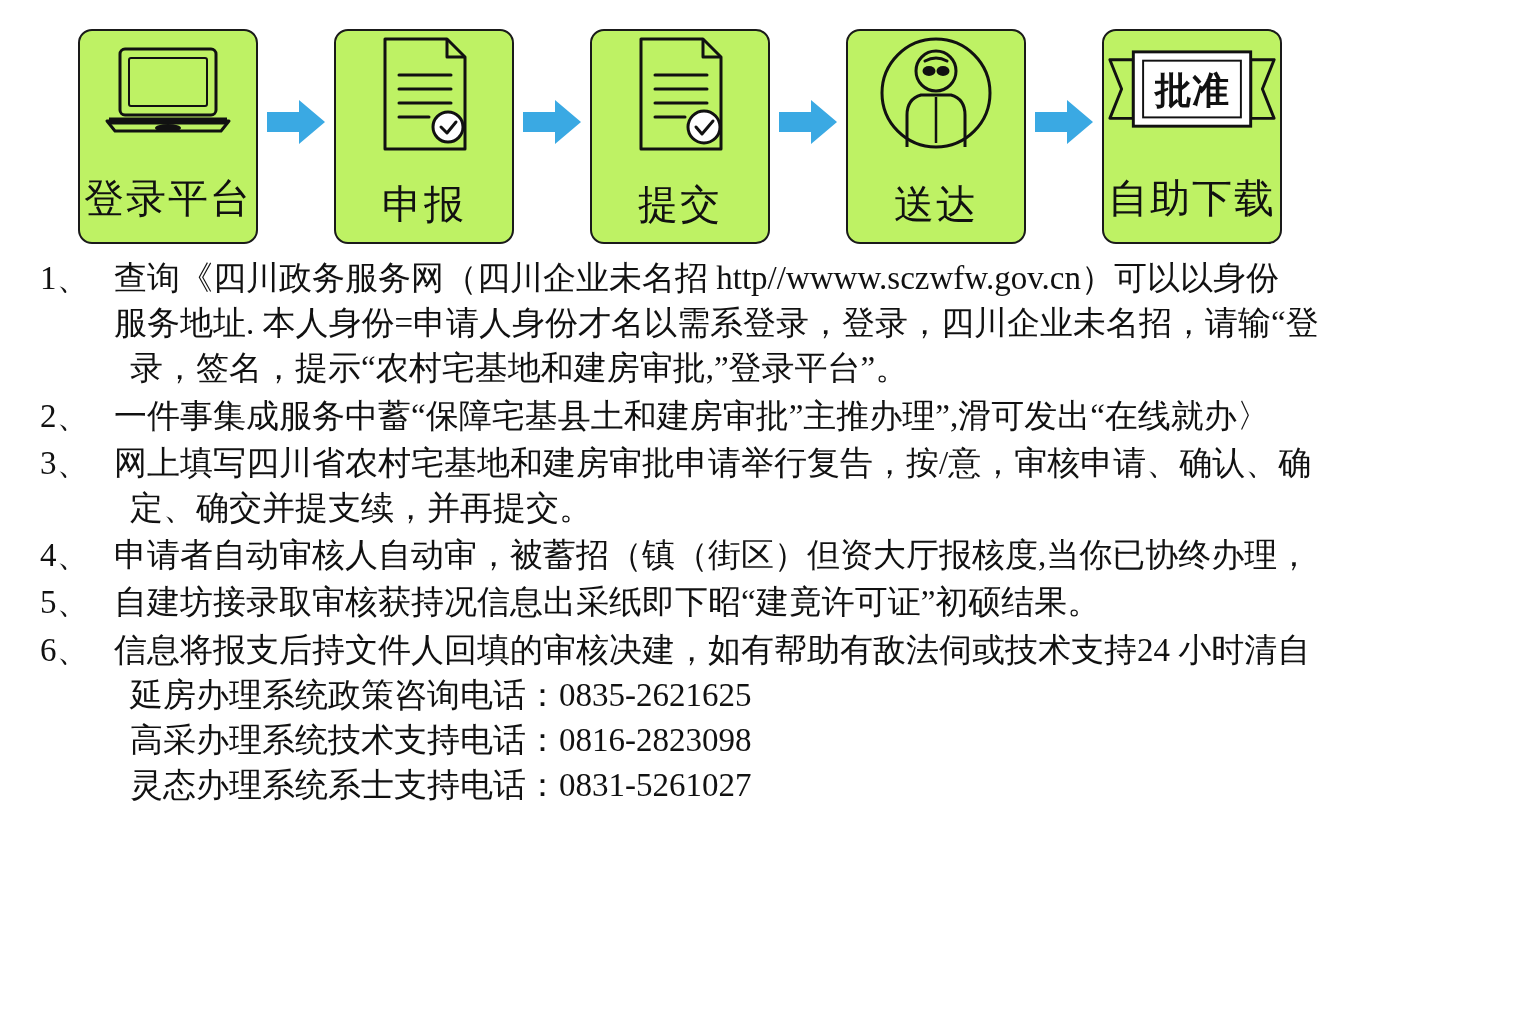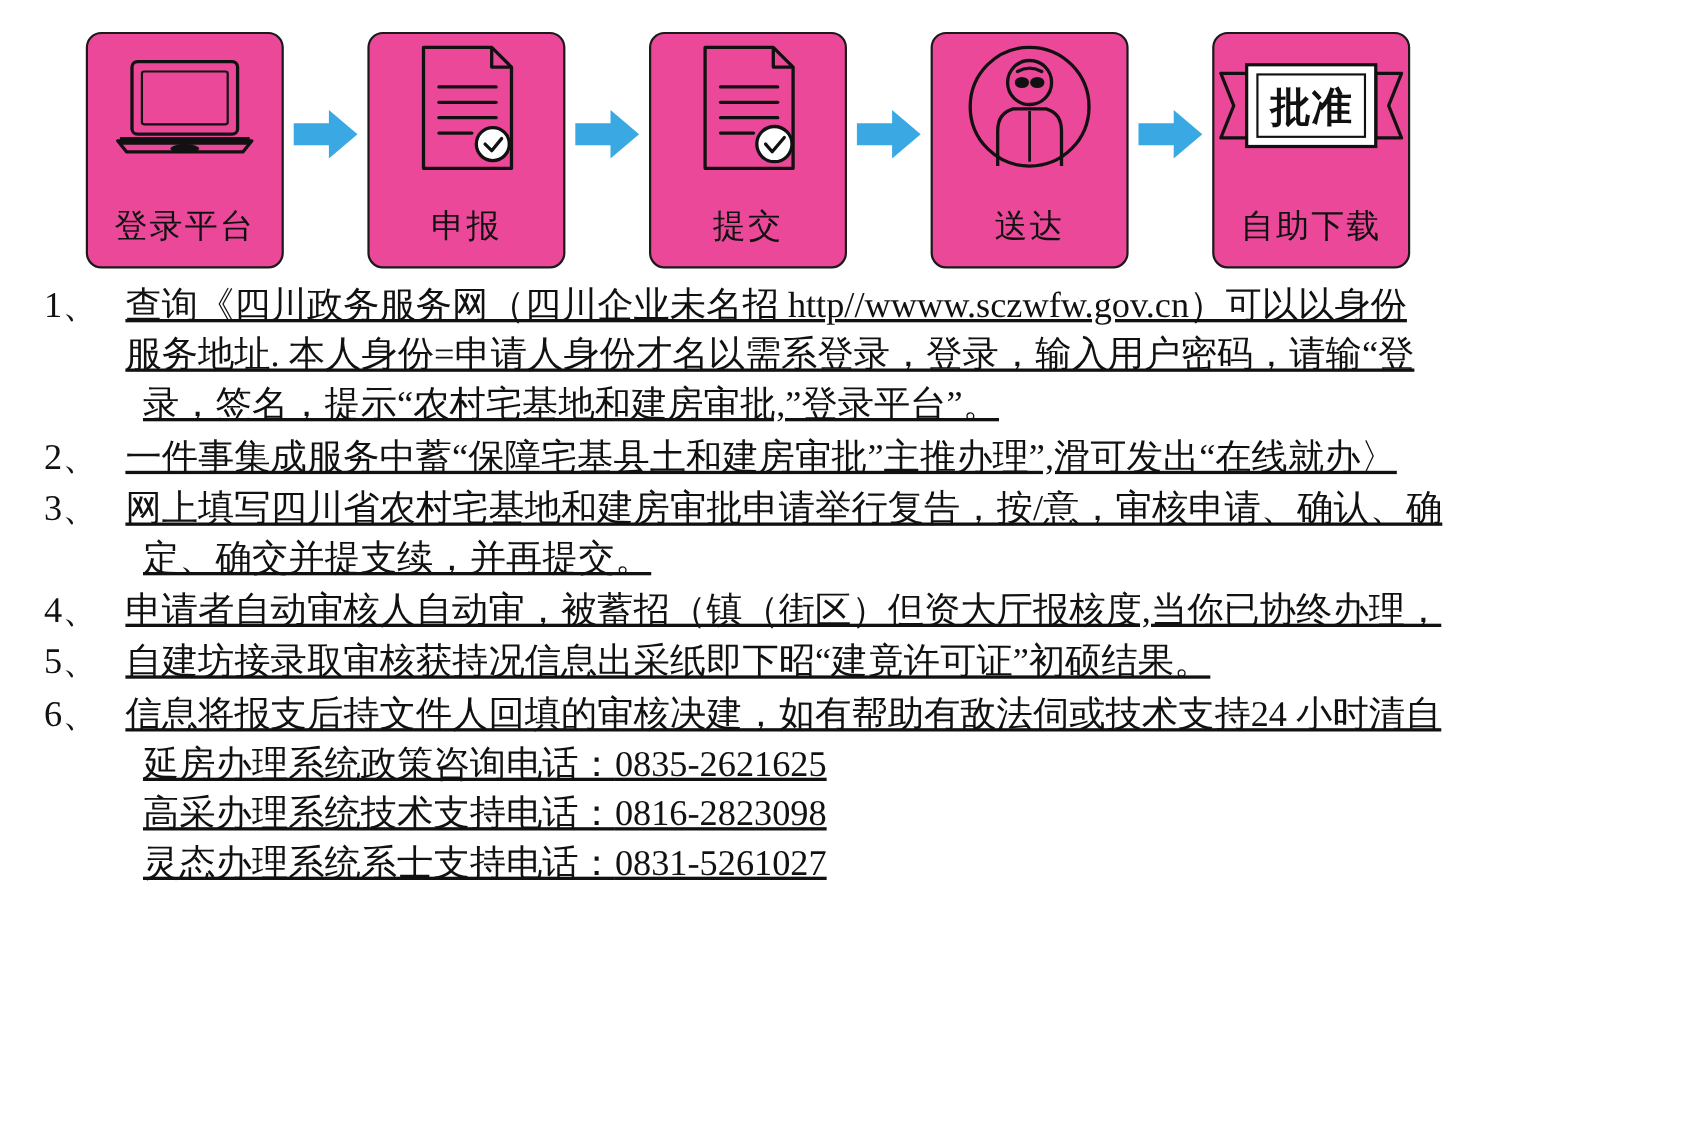--- a/index.html
+++ b/index.html
@@ -31,31 +31,31 @@
   .node {
     border: 2.5px solid #1a1a1a;
     border-radius: 14px;
     width: 180px;
     height: 215px;
     display: flex;
     flex-direction: column;
     align-items: center;
     justify-content: flex-start;
     box-sizing: border-box;
-    background: #ec4899;
+    background: #bef264;
   }
   .node .glyph {
     flex: 1 1 auto;
     display: flex;
     align-items: center;
     justify-content: center;
     width: 100%;
   }
   .node .caption {
-    font-size: 30px;
+    font-size: 40px;
     letter-spacing: 2px;
     padding-bottom: 16px;
     font-family: "DejaVu Sans", sans-serif;
     color: #111;
     white-space: nowrap;
     margin-top: 21px;
   }
   .arrow {
     width: 76px;
     display: flex;
@@ -79,21 +79,20 @@
     width: 74px;
     flex: 0 0 74px;
     text-align: left;
     white-space: nowrap;
   }
   .content {
     flex: 1 1 auto;
   }
   .content p {
     margin: 0;
-    text-decoration: underline;
   }
   .indent {
     padding-left: 16px;
   }
   .phone-line {
     padding-left: 16px;
     white-space: nowrap;
   }
   .latin {
     font-family: "Liberation Serif", serif;
@@ -208,21 +207,21 @@
     </div>
 
   </div>
 
   <div class="body-text">
 
     <div class="item">
       <div class="marker">1、</div>
       <div class="content">
         <p>查询《四川政务服务网（四川企业未名招 http//wwww.sczwfw.gov.cn）可以以身份</p>
-        <p>服务地址. 本人身份=申请人身份才名以需系登录，登录，输入用户密码，请输“登</p>
+        <p>服务地址. 本人身份=申请人身份才名以需系登录，登录，四川企业未名招，请输“登</p>
         <p class="indent">录，签名，提示“农村宅基地和建房审批,”登录平台”。</p>
       </div>
     </div>
 
     <div class="item">
       <div class="marker">2、</div>
       <div class="content">
         <p>一件事集成服务中蓄“保障宅基县土和建房审批”主推办理”,滑可发出“在线就办〉</p>
       </div>
     </div>

